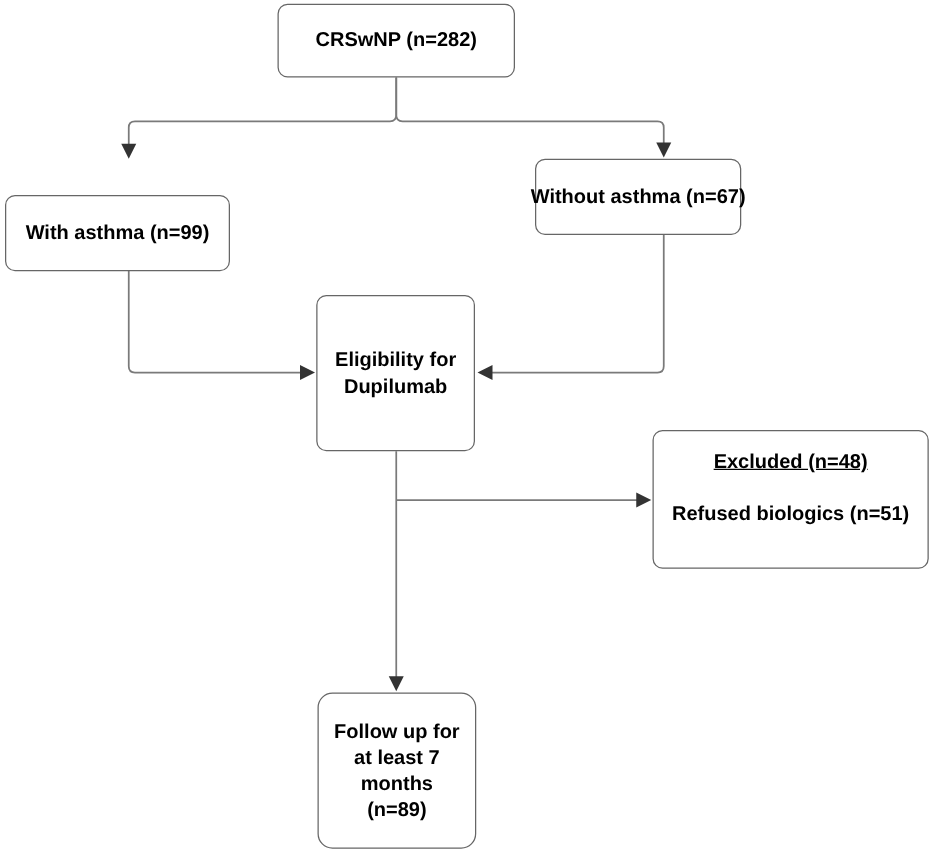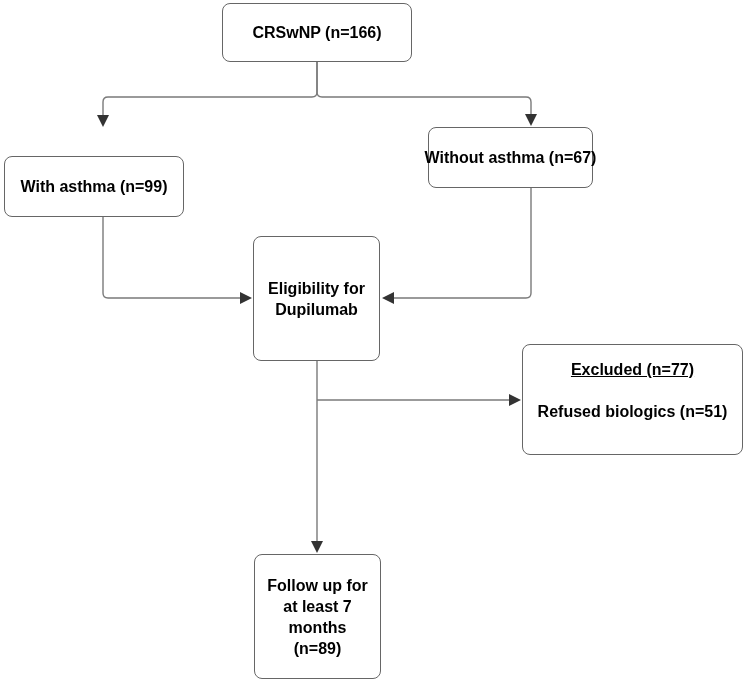--- a/index.html
+++ b/index.html
@@ -49,21 +49,21 @@
   }
   .node .line {
     white-space: nowrap;
   }
   #node-crswnp   { left: 222px; top: 3px;   width: 190px; height: 59px; }
   #node-with     { left: 4px;   top: 144px; width: 180px; height: 61px; margin-top: 12px; }
   #node-without  { left: 428px; top: 127px; width: 165px; height: 61px; }
   #node-elig     { left: 253px; top: 236px; width: 127px; height: 125px; }
   #node-excl     { left: 522px; top: 344px; width: 221px; height: 111px;
                    justify-content: flex-start; padding-top: 14px; }
-  #node-follow   { left: 254px; top: 554px; width: 127px; height: 125px; }
+  #node-follow   { left: 254px; top: 554px; width: 127px; height: 125px; border-radius: 12px; }
   #node-excl .excl-title {
     text-decoration: underline;
     margin-bottom: 21px;
     white-space: nowrap;
   }
 </style>
 </head>
 <body>
 
 <div id="canvas">
@@ -83,38 +83,38 @@
     <path class="head" d="M394,292 L394,304 L382,298 Z"></path>
 
     <path class="edge" d="M317,361 L317,542"></path>
     <path class="head" d="M311,541 L323,541 L317,553 Z"></path>
 
     <path class="edge" d="M317,400 L510,400"></path>
     <path class="head" d="M509,394 L509,406 L521,400 Z"></path>
   </svg>
 
   <div class="node" id="node-crswnp">
-    <span class="line">CRSwNP (n=166)</span>
+    <span class="line">CRSwNP (n=282)</span>
   </div>
 
   <div class="node" id="node-with">
     <span class="line">With asthma (n=99)</span>
   </div>
 
   <div class="node" id="node-without">
     <span class="line">Without asthma (n=67)</span>
   </div>
 
   <div class="node" id="node-elig">
     <span class="line">Eligibility for</span>
     <span class="line">Dupilumab</span>
   </div>
 
   <div class="node" id="node-excl">
-    <span class="line excl-title">Excluded (n=77)</span>
+    <span class="line excl-title">Excluded (n=48)</span>
     <span class="line">Refused biologics (n=51)</span>
   </div>
 
   <div class="node" id="node-follow">
     <span class="line">Follow up for</span>
     <span class="line">at least 7</span>
     <span class="line">months</span>
     <span class="line">(n=89)</span>
   </div>
 

